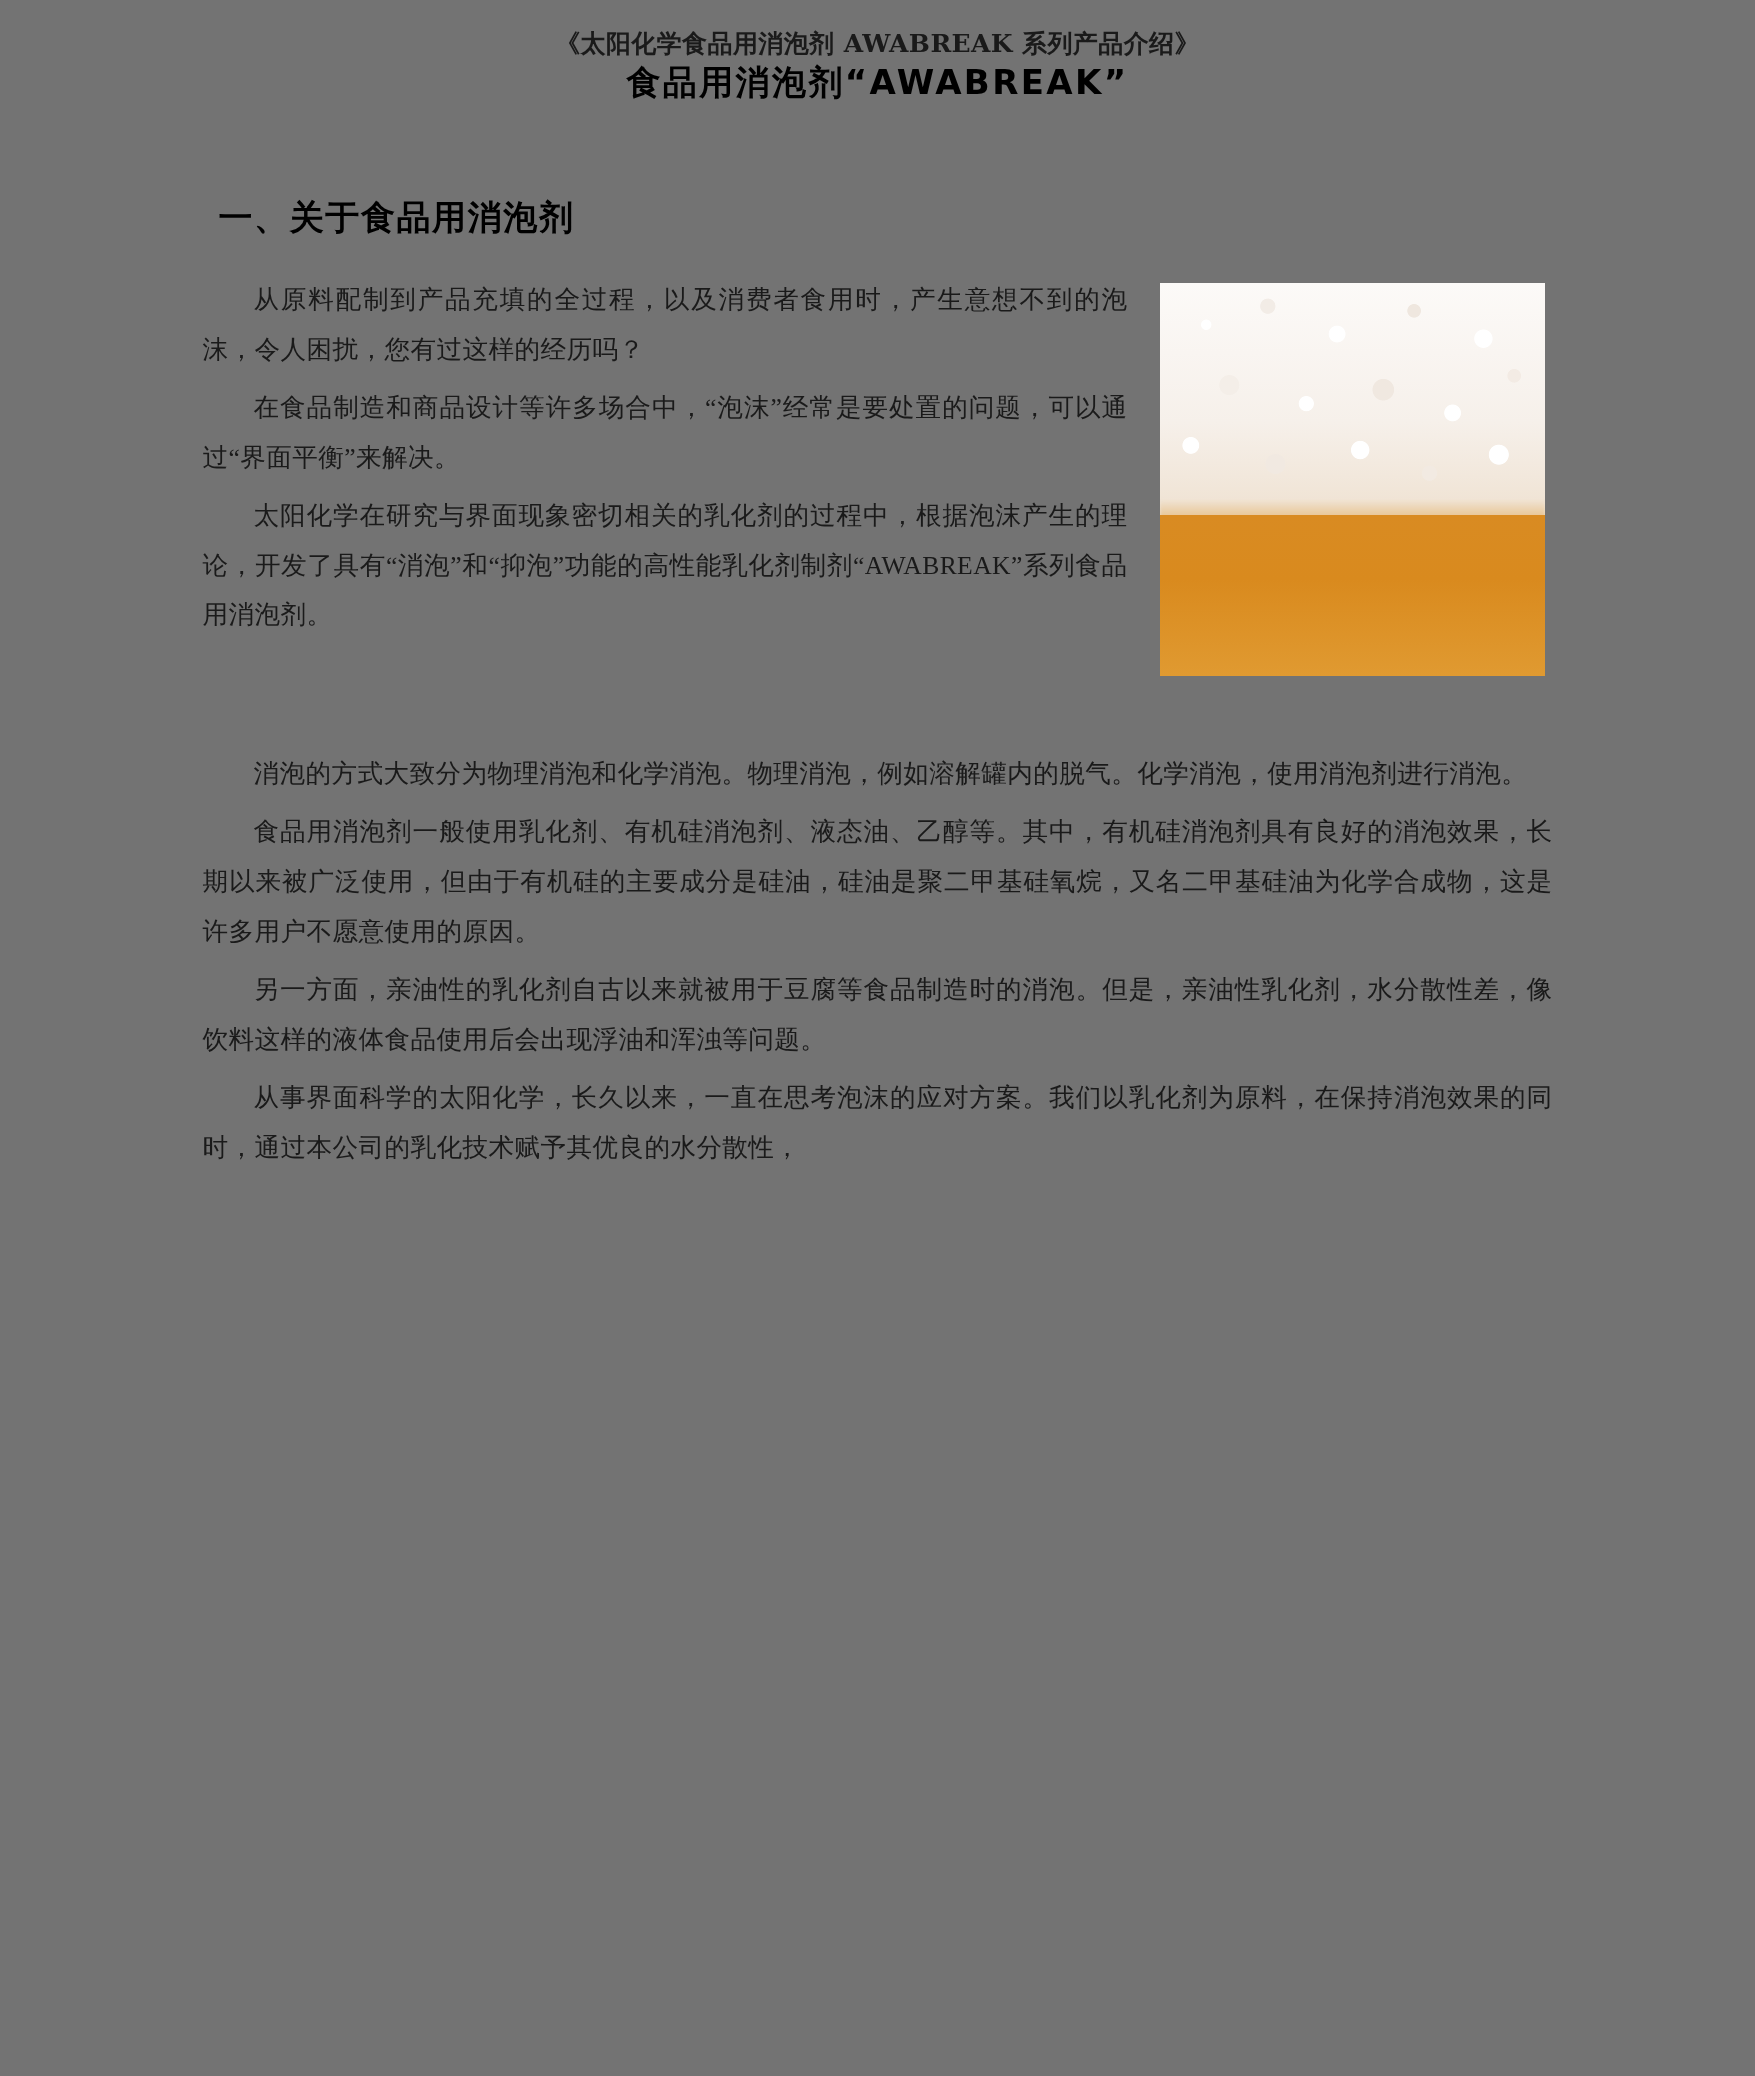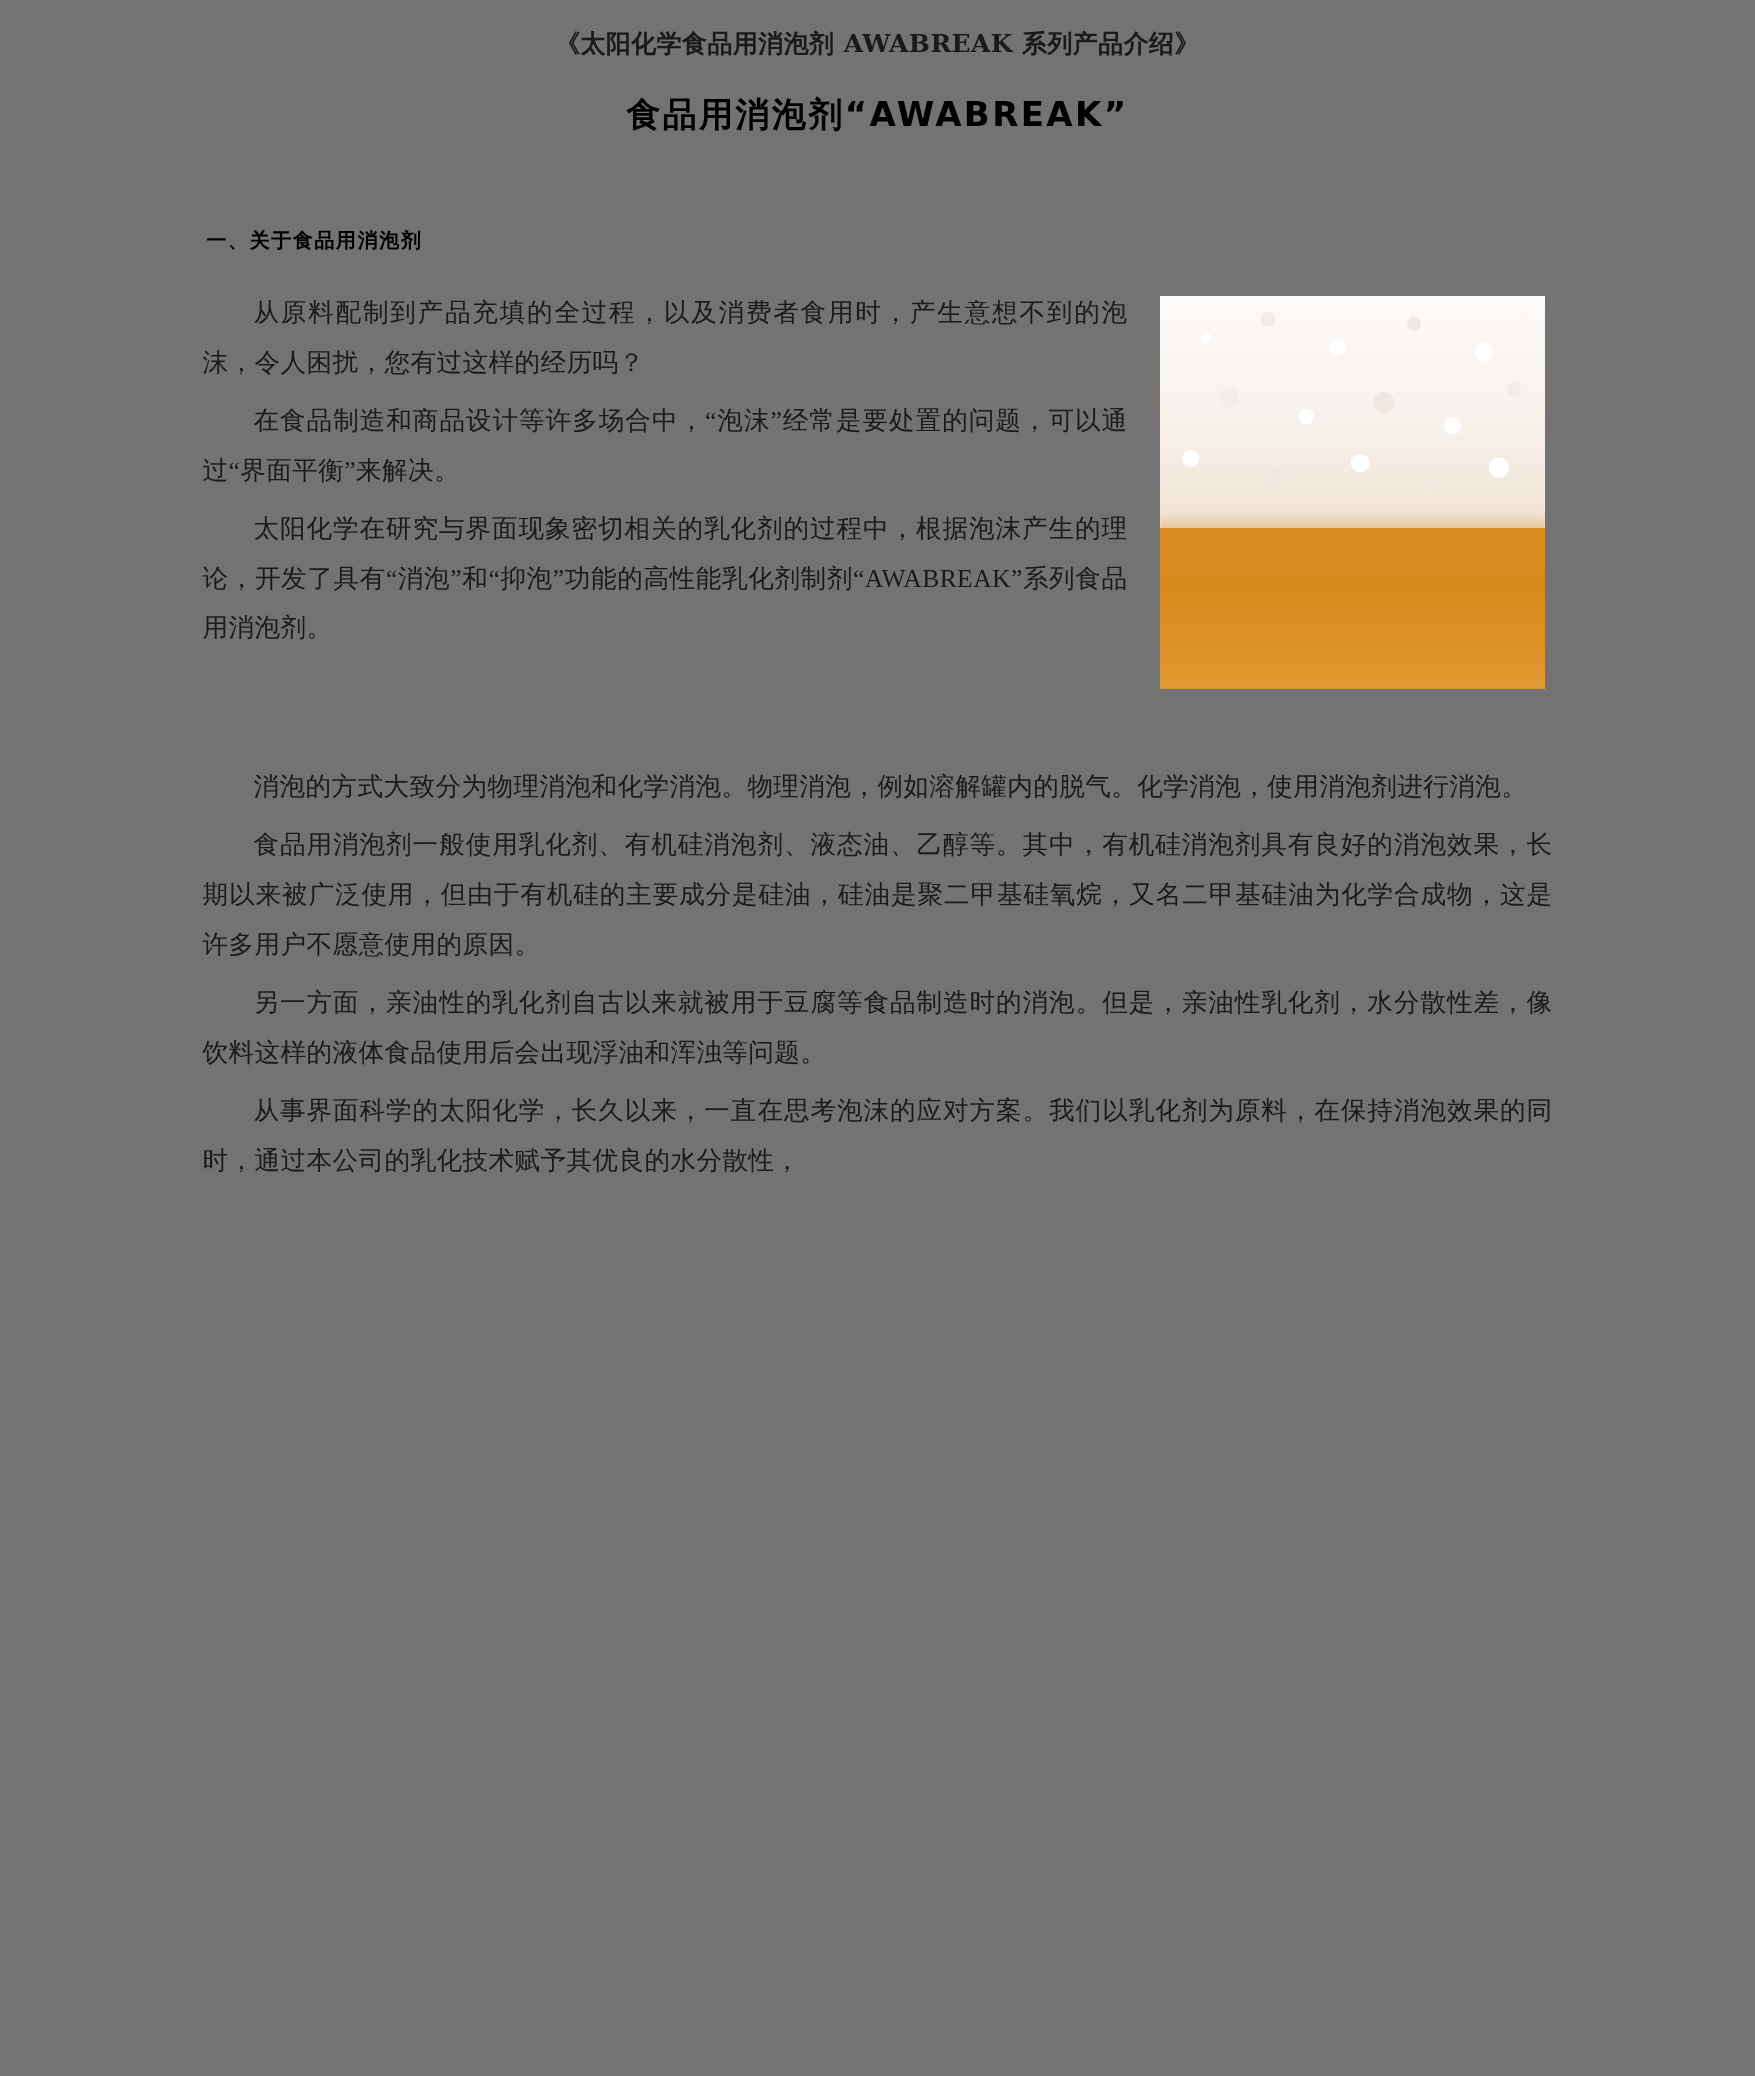--- a/index.html
+++ b/index.html
@@ -32,41 +32,40 @@
     padding-top: 27px;
     font-family: "DejaVu Serif", "Liberation Serif", serif;
     color: #1a1a1a;
     font-weight: 700;
   }
   .doc-title {
     text-align: center;
     font-size: 34px;
     font-weight: 700;
     letter-spacing: 2.4px;
-    margin-top: 32px;
     font-family: "DejaVu Sans", "Liberation Sans", sans-serif;
     color: #000;
   }
 
   
   .content {
     position: relative;
     margin: 0 auto;
     width: 1350px;
     padding-top: 89px;
     box-sizing: border-box;
   }
 
   .section-heading {
-    font-size: 20px;
+    font-size: 34px;
     font-weight: 700;
     letter-spacing: 1.6px;
     font-family: "DejaVu Sans", "Liberation Sans", sans-serif;
     color: #000;
-    margin: 0 0 34px 4px;
+    margin: 0 0 34px 16px;
   }
 
   .para {
     font-size: 25.6px;
     line-height: 1.95;
     text-indent: 51px;
     margin: 0 0 8px 0;
     text-align: justify;
     color: #1a1a1a;
     letter-spacing: 0.4px;

